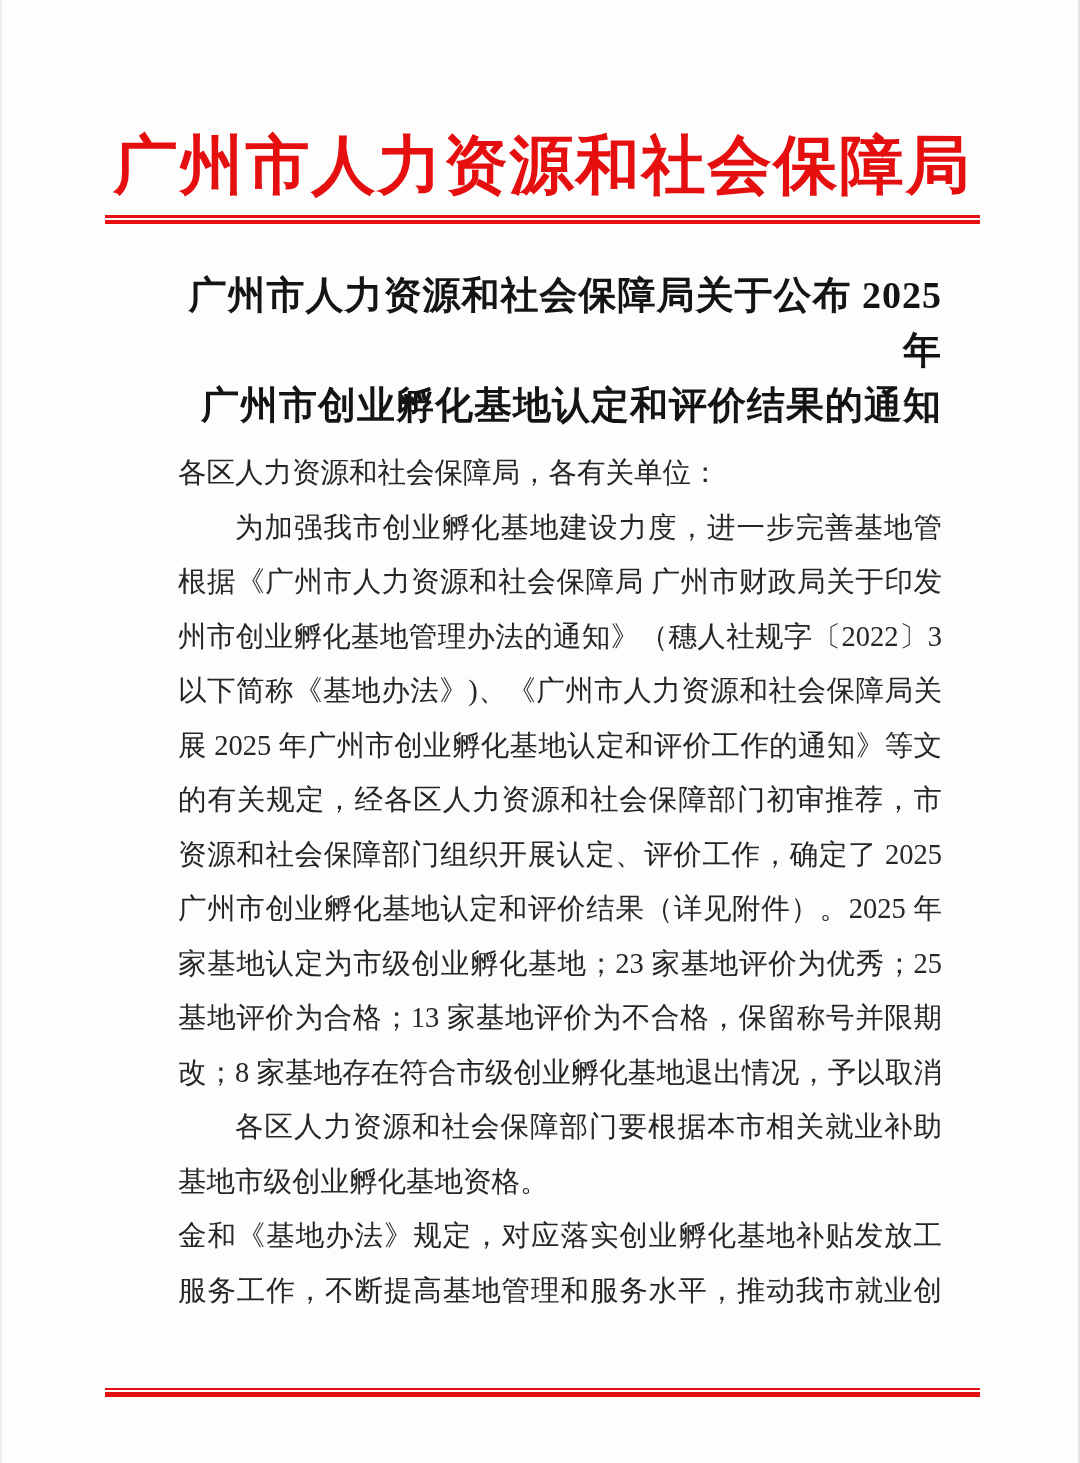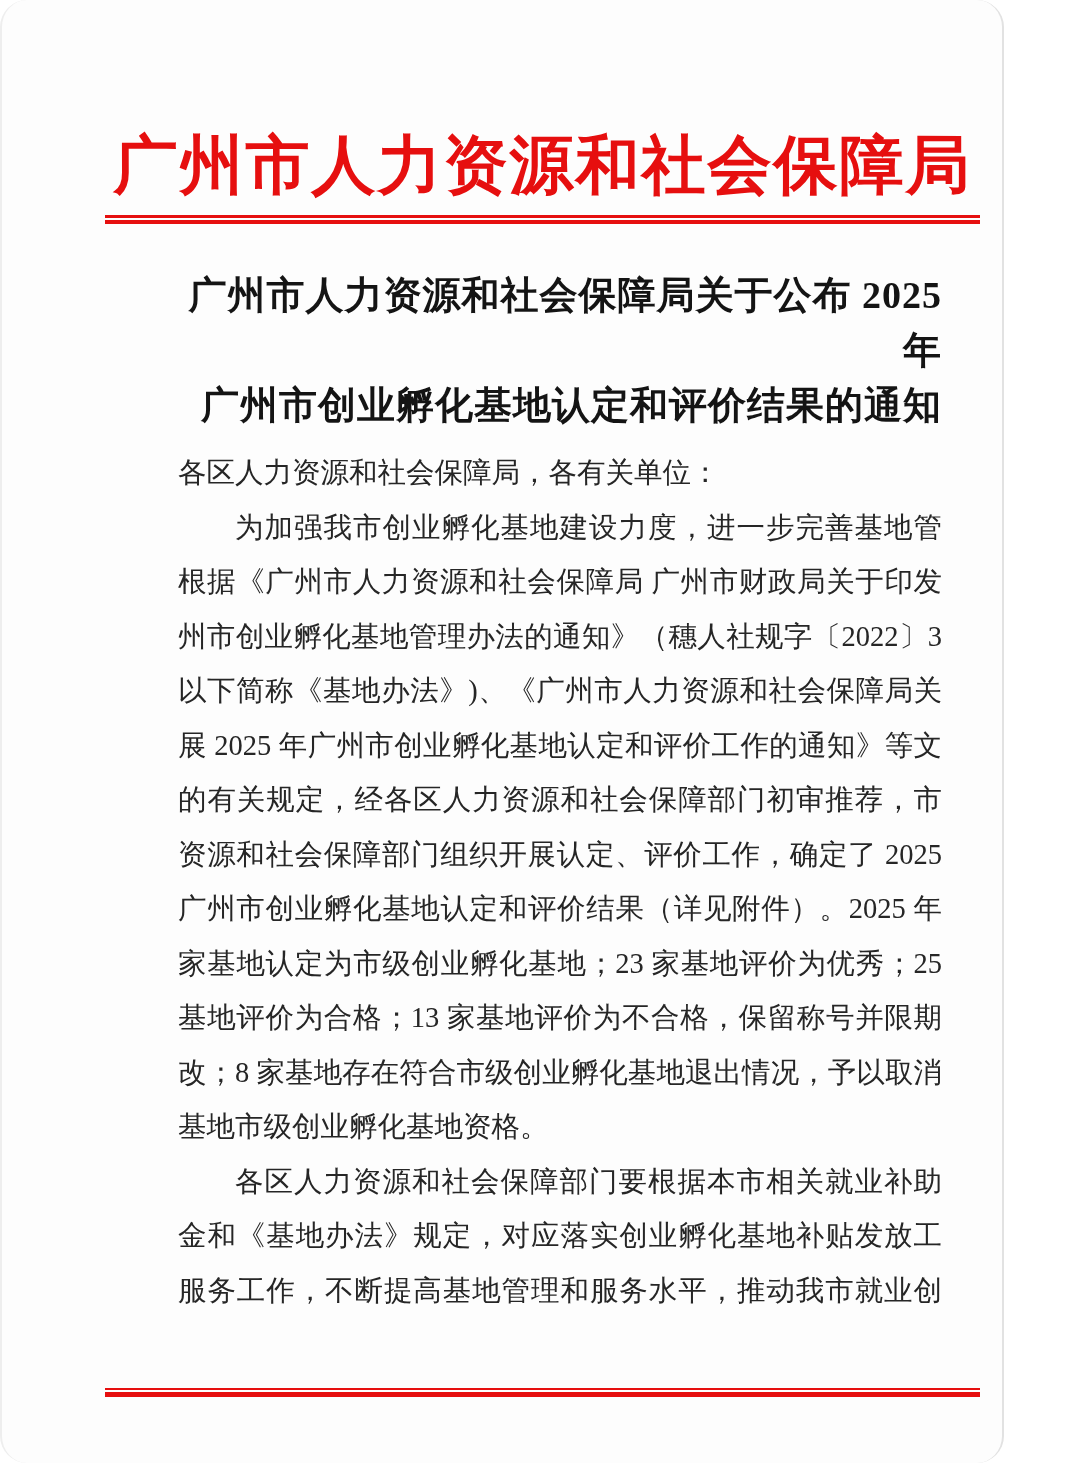--- a/index.html
+++ b/index.html
@@ -2,29 +2,28 @@
 <html><head>
 <meta charset="utf-8">
 <style>
   html, body {
     margin: 0;
     padding: 0;
     background: #ffffff;
   }
   .page {
     position: relative;
-    width: 1004px;
+    width: 1080px;
     height: 1463px;
     background: #fdfdfd;
     overflow: hidden;
     font-family: "Liberation Serif", "DejaVu Serif", serif;
     border-left: 2px solid #eeeeee;
     border-right: 2px solid #e2e2e2;
     box-sizing: border-box;
-    border-radius: 27px;
   }
   
   .letterhead {
     position: absolute;
     top: 122px;
     left: 103px;
     width: 875px;
     text-align: center;
     font-size: 64px;
     font-weight: bold;
@@ -116,22 +115,22 @@
       <div class="line j">根据《广州市人力资源和社会保障局 广州市财政局关于印发广</div>
       <div class="line j">州市创业孵化基地管理办法的通知》（穗人社规字〔2022〕3 号，</div>
       <div class="line j">以下简称《基地办法》)、《广州市人力资源和社会保障局关于开</div>
       <div class="line j">展 2025 年广州市创业孵化基地认定和评价工作的通知》等文件</div>
       <div class="line j">的有关规定，经各区人力资源和社会保障部门初审推荐，市人力</div>
       <div class="line j">资源和社会保障部门组织开展认定、评价工作，确定了 2025 年</div>
       <div class="line j">广州市创业孵化基地认定和评价结果（详见附件）。2025 年有 8</div>
       <div class="line j">家基地认定为市级创业孵化基地；23 家基地评价为优秀；25 家</div>
       <div class="line j">基地评价为合格；13 家基地评价为不合格，保留称号并限期整</div>
       <div class="line j">改；8 家基地存在符合市级创业孵化基地退出情况，予以取消该</div>
+      <div class="line j ind">各区人力资源和社会保障部门要根据本市相关就业补助资</div>
       <div class="line">基地市级创业孵化基地资格。</div>
-      <div class="line j ind">各区人力资源和社会保障部门要根据本市相关就业补助资</div>
       <div class="line j">金和《基地办法》规定，对应落实创业孵化基地补贴发放工作。</div>
       <div class="line j">服务工作，不断提高基地管理和服务水平，推动我市就业创业工</div>
     </div>
 
   <div class="rule-bottom">
     <div class="bar-thin"></div>
     <div class="bar-gap"></div>
     <div class="bar-thick"></div>
   </div>
 

